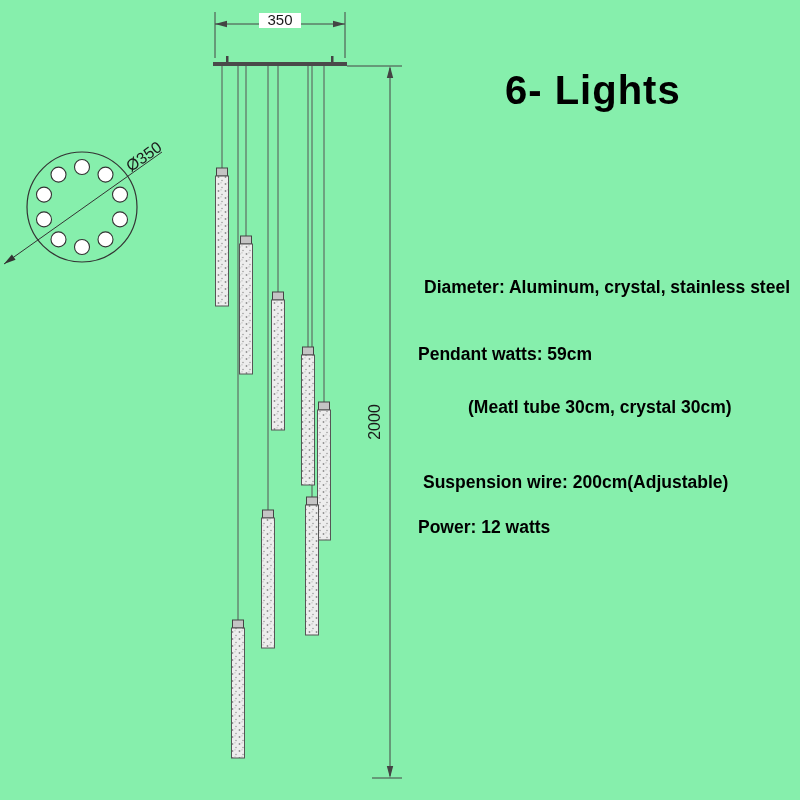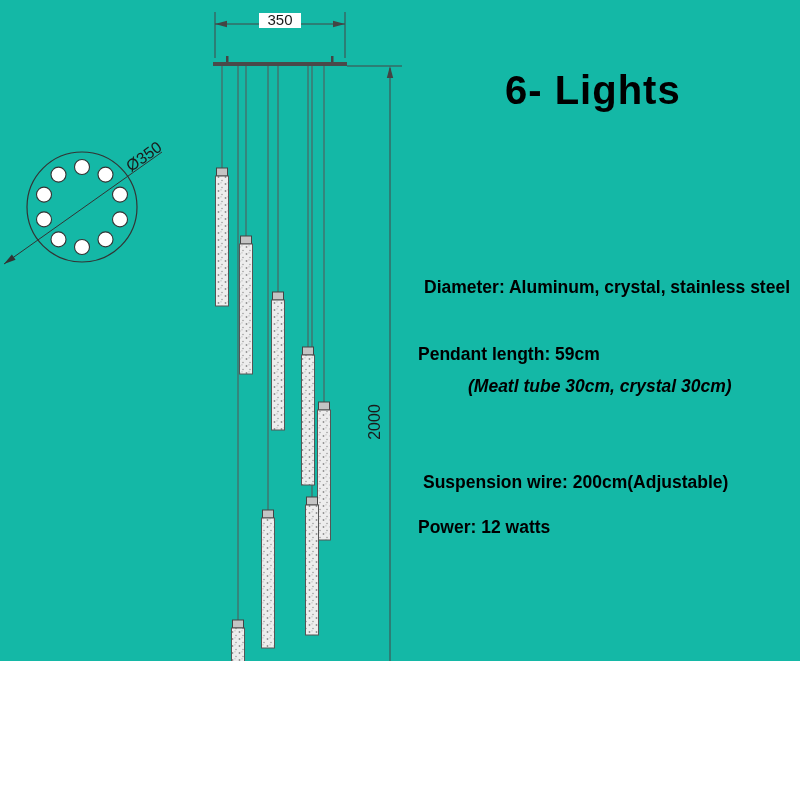--- a/index.html
+++ b/index.html
@@ -1,33 +1,33 @@
 <!DOCTYPE html>
 <html><head>
 <meta charset="utf-8">
 <style>
   html,body{margin:0;padding:0;background:#ffffff;}
   .canvas{
-    position:relative;width:800px;height:661px;background:#14b8a6;
+    position:relative;width:800px;height:800px;background:#86efac;
     font-family:"Liberation Sans", sans-serif;overflow:hidden;
   }
   .diagram-svg{position:absolute;left:0;top:0;}
   .product-title{
     position:absolute;left:505px;top:68px;
     font-size:40px;font-weight:700;color:#000;letter-spacing:1px;
     white-space:nowrap;
   }
   .spec{
     position:absolute;font-size:17.5px;font-weight:700;color:#000;
     white-space:nowrap;
   }
   .spec-0{left:420px;top:202px;}
   .spec-1{left:424px;top:277px;}
   .spec-2{left:418px;top:344px;}
-  .spec-3{left:468px;top:376px;font-style:italic;}
+  .spec-3{left:468px;top:397px;}
   .spec-4{left:423px;top:472px;}
   .spec-5{left:418px;top:517px;}
   .dim-label{font-family:"Liberation Sans", sans-serif;fill:#1a1a1a;}
 </style>
 </head>
 <body>
 
 <div class="canvas">
 
   <svg class="diagram-svg" width="800" height="800" viewBox="0 0 800 800">
@@ -125,18 +125,18 @@
         </g>
         <g>
           <rect x="232.5" y="620" width="11" height="8" fill="#c4c4c4" stroke="#444" stroke-width="1"></rect>
           <rect x="231.5" y="628" width="13" height="130" fill="url(#speckle)" stroke="#555" stroke-width="1"></rect>
         </g>
       </g>
   </svg>
 
   <div class="product-title">6- Lights</div>
   <div class="spec spec-1">Diameter: Aluminum, crystal, stainless steel</div>
-  <div class="spec spec-2">Pendant length: 59cm</div>
+  <div class="spec spec-2">Pendant watts: 59cm</div>
   <div class="spec spec-3">(Meatl tube 30cm, crystal 30cm)</div>
   <div class="spec spec-4">Suspension wire: 200cm(Adjustable)</div>
   <div class="spec spec-5">Power: 12 watts</div>
 
 </div>
 
 </body></html>

